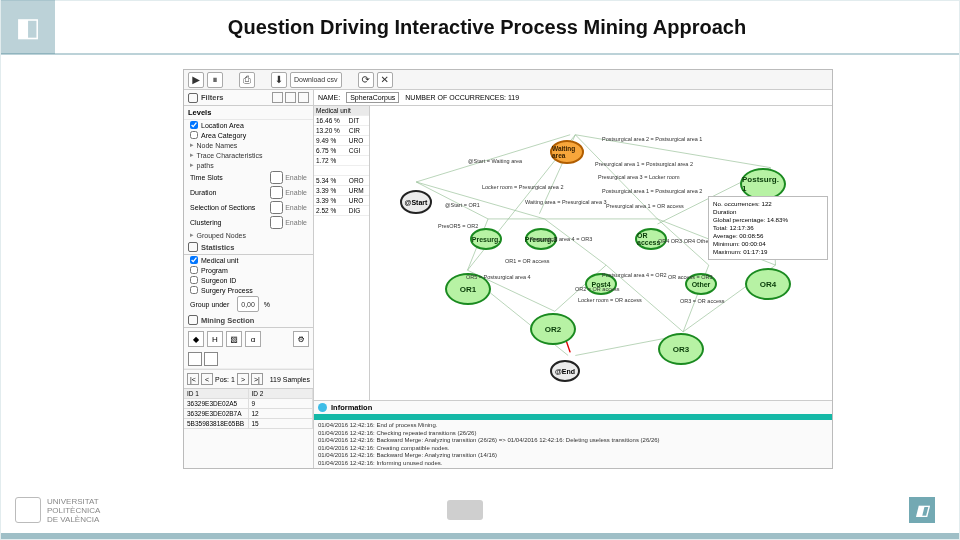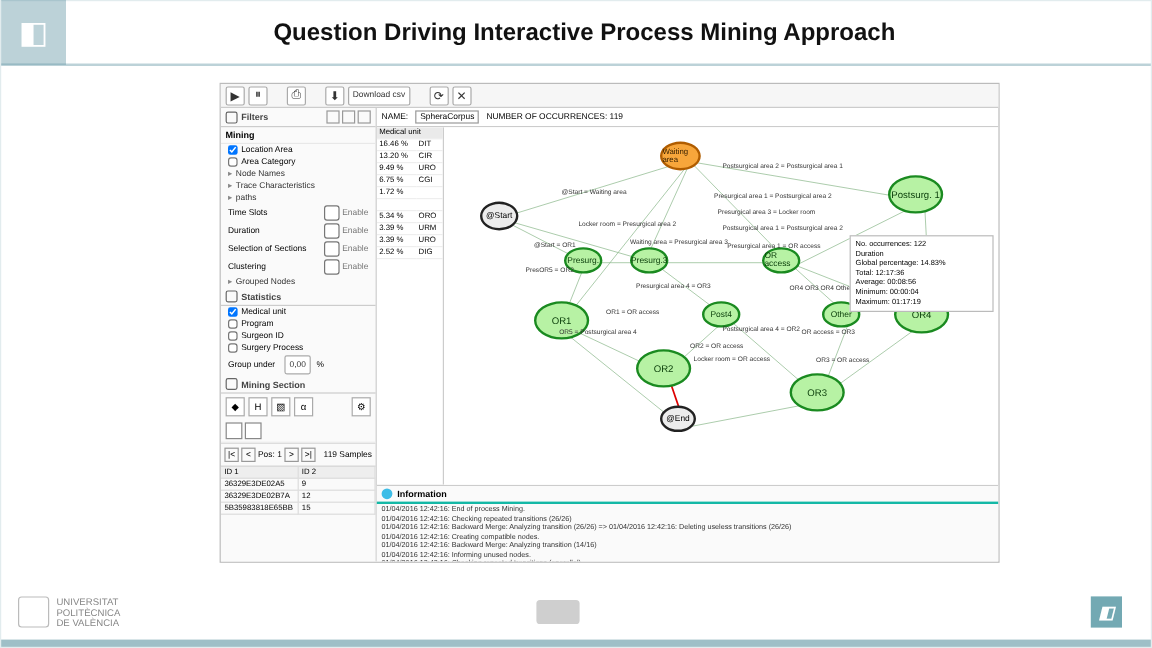--- a/index.html
+++ b/index.html
@@ -39,32 +39,32 @@
 .mining-row .mi { width:16px; height:16px; border:1px solid #aaa; display:flex; align-items:center; justify-content:center; font-size:8px; background:#fff; }
 .mining-end { margin-left:auto; display:flex; }
 .main { flex:1; display:flex; flex-direction:column; }
 .graph-hdr { display:flex; align-items:center; padding:2px 4px; border-bottom:1px solid #ccc; gap:6px; font-size:7px; }
 .graph-hdr .field,.graph-hdr .val { border:1px solid #999; padding:1px 3px; background:#fff; }
 .graph-body { flex:1; display:flex; overflow:hidden; }
 .graph-left { width:56px; border-right:1px solid #ccc; background:#fff; }
 .graph-left table{ width:100%; font-size:6.5px; border-collapse:collapse; }
 .graph-left td{ padding:1px 2px; border-bottom:1px solid #eee; }
 .graph { flex:1; position:relative; background:#fff; overflow:hidden; }
-.node { position:absolute; border-radius:50%; display:flex; align-items:center; justify-content:center; font-size:7px; font-weight:normal; }
+.node { position:absolute; border-radius:50%; display:flex; align-items:center; justify-content:center; font-size:7px; font-weight:bold;margin-top:22px; }
 .node.grey { background:#ececec; border:2px solid #222; }
 .node.green { background:#b7f2a4; border:2px solid #1a8a20; color:#0a3d0a; width:32px; height:22px; border-radius:50% / 50%; }
 .node.green.big { width:46px; height:32px; font-size:8px; }
 .node.orange { background:#f7a63b; border:2px solid #b05d00; width:34px; height:24px; font-size:6.5px; color:#392100; }
 .graph-label { position:absolute; font-size:5.5px; color:#333; white-space:nowrap; }
 .edges { position:absolute; inset:0; pointer-events:none; }
 .edges line { stroke:#8fba8f; stroke-width:0.6; }
 .edges line.r { stroke:#d00; stroke-width:1.4; }
 .info-box { position:absolute; top:90px; right:4px; width:120px; background:#fff; border:1px solid #bbb; padding:3px 4px; font-size:6.2px; line-height:1.3; }
 .info-panel { border-top:1px solid #ccc; background:#fafafa; }
-.info-panel .ititle { display:flex; align-items:center; padding:2px 4px; border-bottom:2px solid #14b8a6; gap:4px; font-size:7.5px; font-weight:bold; }
+.info-panel .ititle { display:flex; align-items:center; padding:2px 4px; border-bottom:6px solid #14b8a6; gap:4px; font-size:7.5px; font-weight:bold; }
 .info-panel .ititle .dot{ width:9px; height:9px; border-radius:50%; background:#3dbde7; }
 .info-panel .log { padding:2px 4px; font-size:6px; color:#333; line-height:1.25; max-height:48px; overflow:hidden; }
 .footer { position:absolute; left:0; right:0; bottom:0; height:58px; display:flex; align-items:center; }
 .footer .upv { width:200px; display:flex; align-items:center; gap:6px; color:#888; font-size:8px; padding-left:14px; }
 .footer .upv .mark{ width:26px; height:26px; border:1px solid #bbb; border-radius:3px; }
 .footer .itaca { flex:1; display:flex; align-items:center; justify-content:center; gap:5px; color:#bdbdbd; font-size:26px; font-style:italic; letter-spacing:2px; font-weight:bold; }
 .footer .sabien { width:230px; display:flex; align-items:center; justify-content:flex-end; padding-right:18px; color:#3d7d8a; font-size:26px; font-weight:bold; font-style:italic; }
 .footer .sabien .tile{ width:26px; height:26px; background:#73a9b3; margin-right:6px; display:flex; align-items:center; justify-content:center; color:#fff; font-size:14px; }
 .bottom-accent { position:absolute; left:0; right:0; bottom:0; height:6px; background:rgba(63,127,143,.5); }
 </style>
@@ -98,21 +98,21 @@
 
       <div class="panel-head">
         <span class="small-ico"></span>
         <span>Filters</span>
         <span class="panel-right">
           <span></span>
           <span></span>
           <span></span>
         </span>
       </div>
-      <div class="sub">Mining</div>
+      <div class="sub">Levels</div>
       <div class="item">
         <input type="checkbox" checked="" style="">
         <span>Location Area</span>
       </div>
       <div class="item">
         <input type="checkbox" style="">
         <span>Area Category</span>
       </div>
       <div class="collapse">
             <span class="arrow">▸</span>

